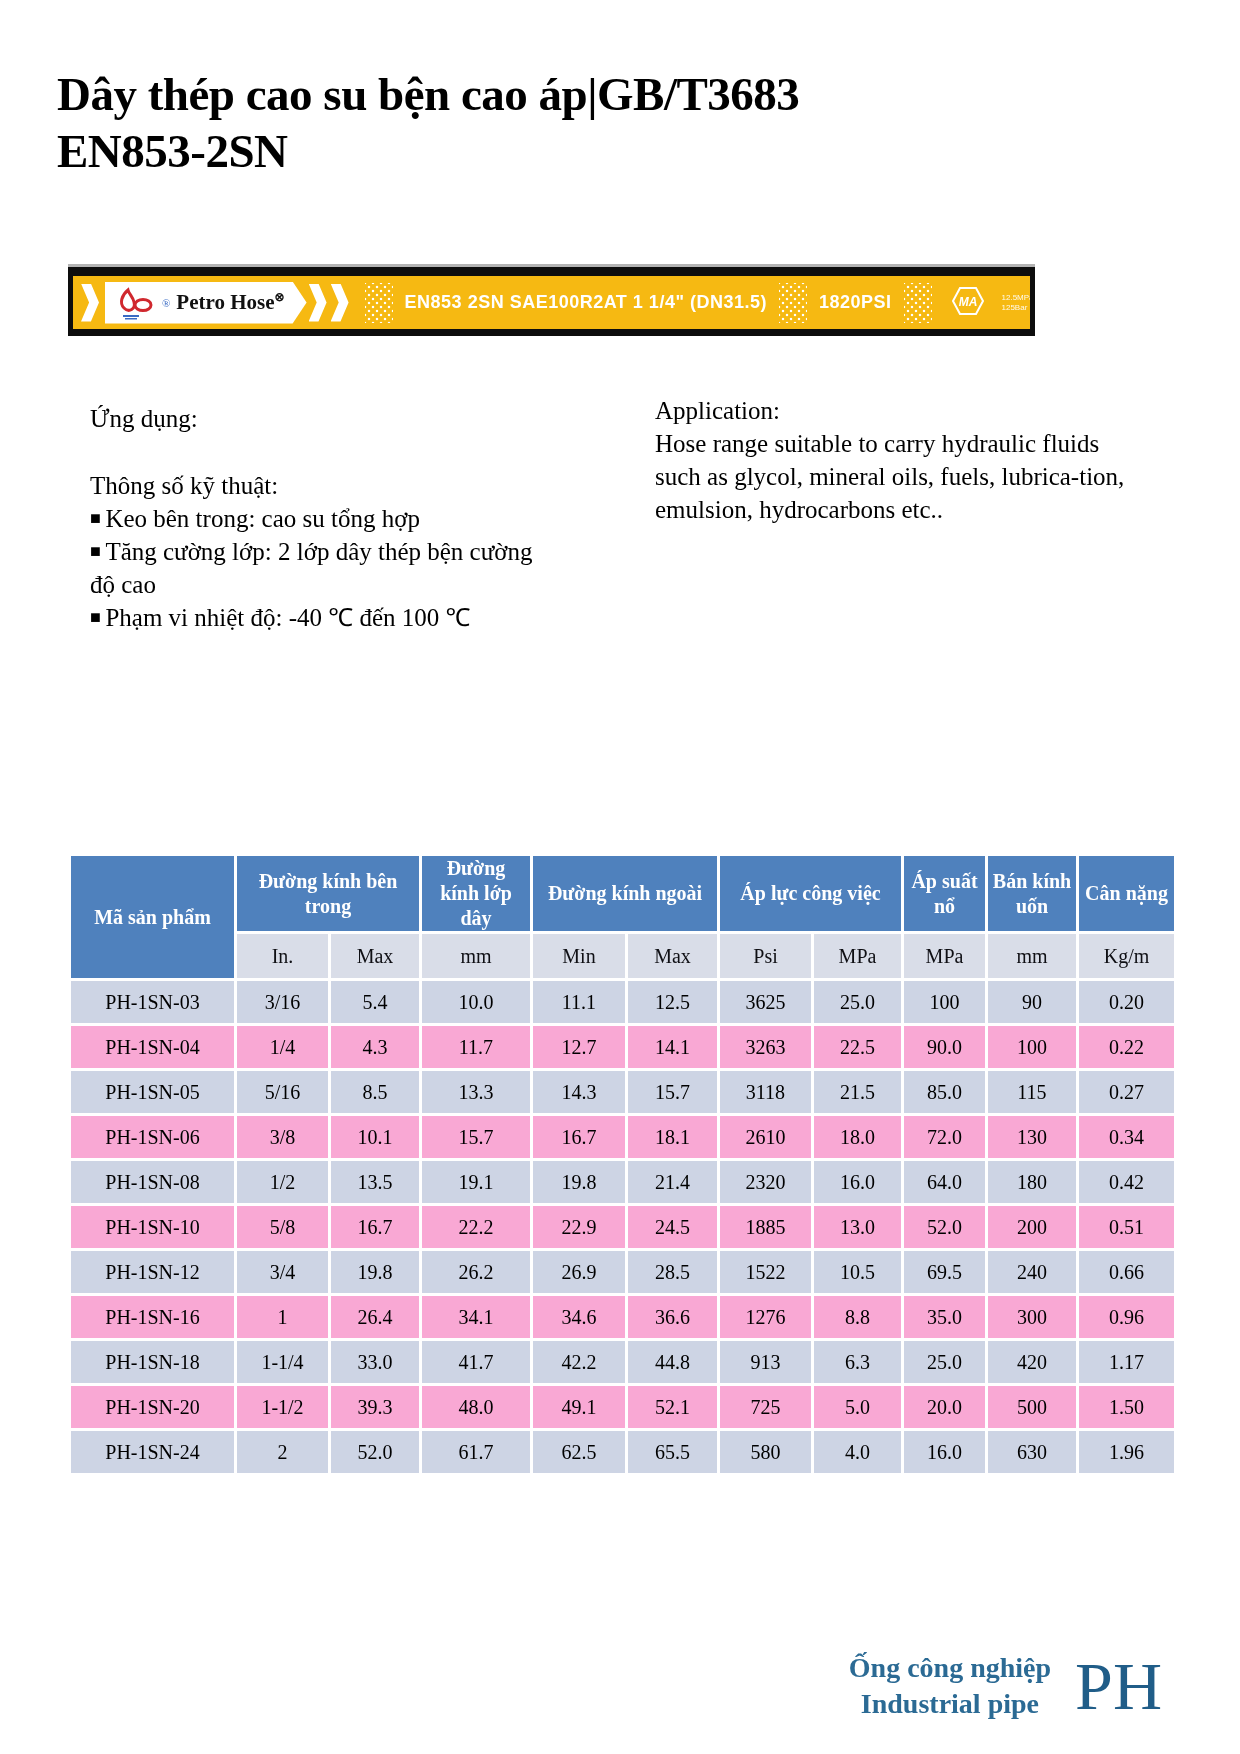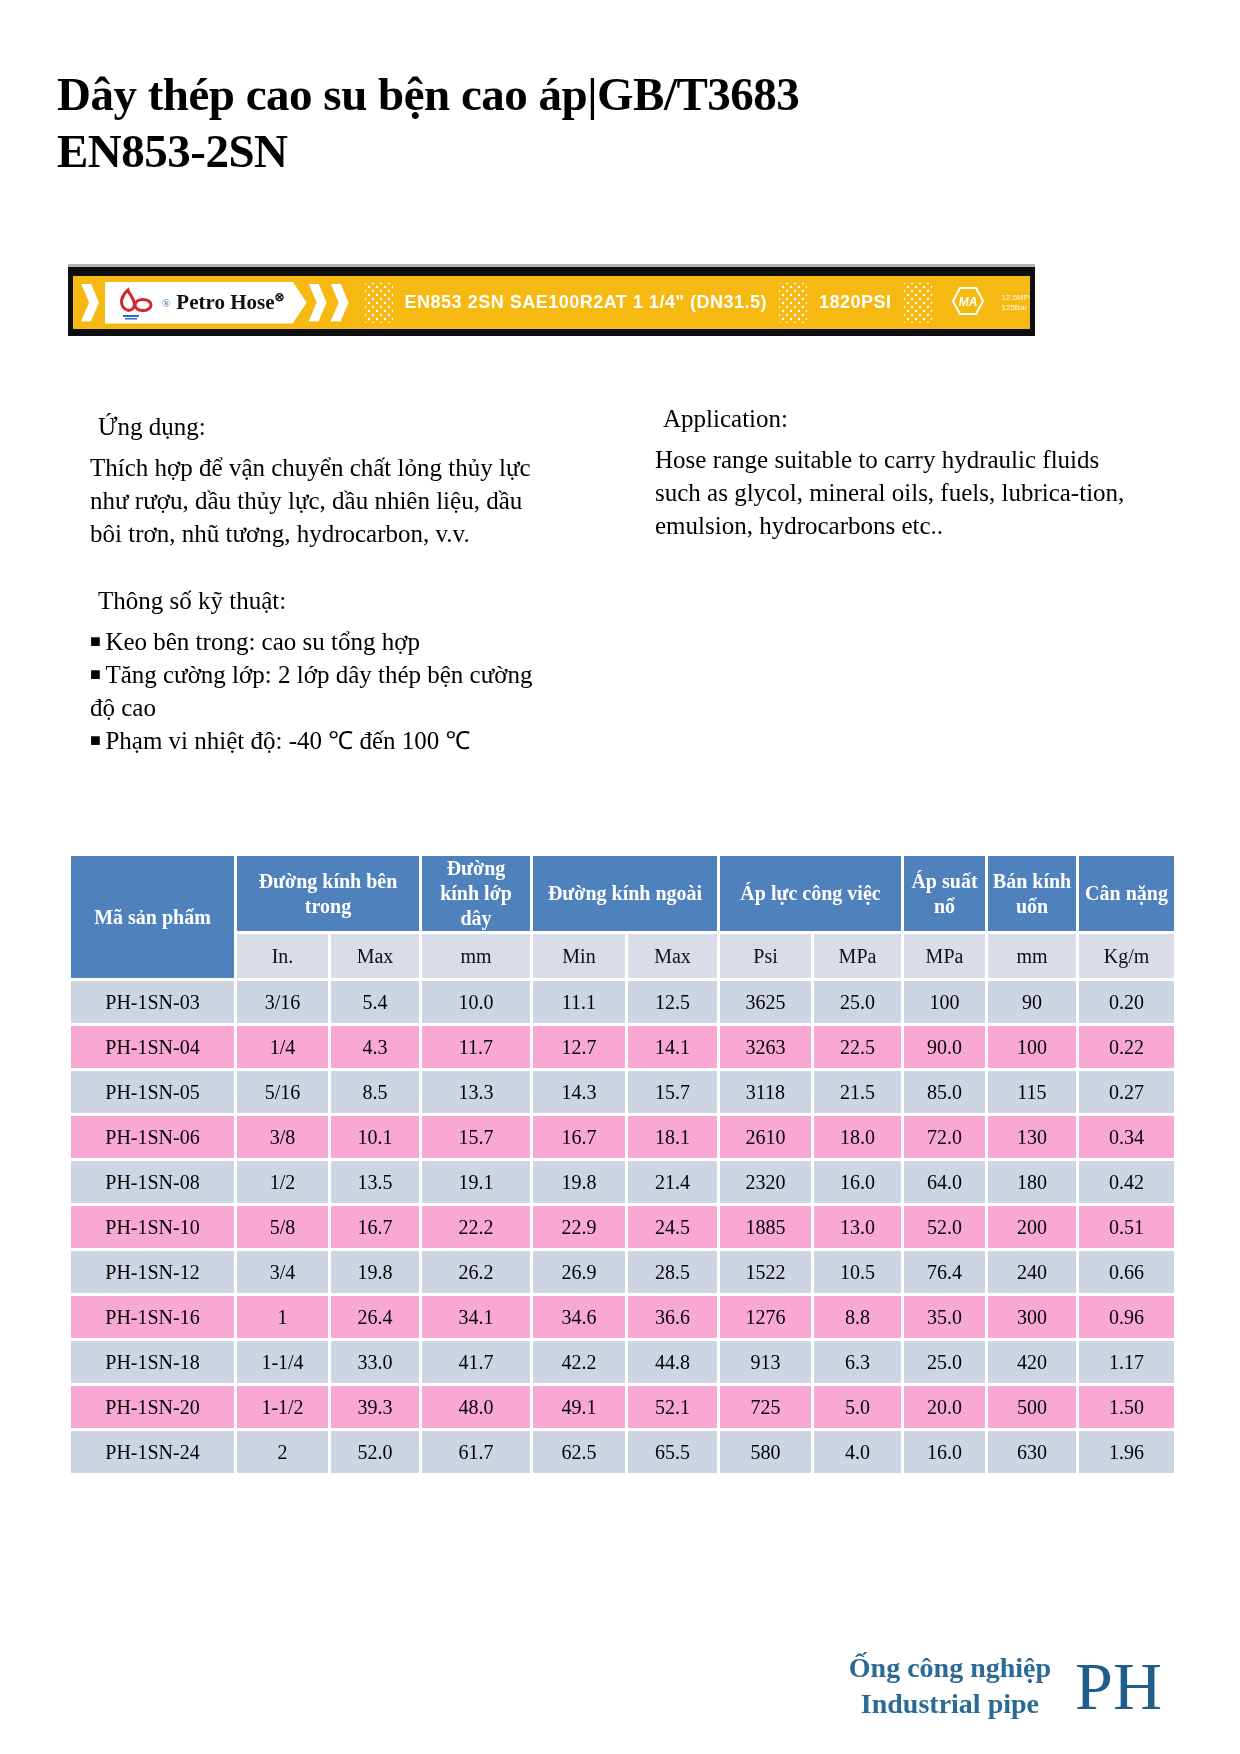--- a/index.html
+++ b/index.html
@@ -51,21 +51,21 @@
   .ma-badge{flex:0 0 auto;margin:0 6px;}
   .mini{
     flex:0 0 auto;color:#fff;font-family:"Liberation Sans", sans-serif;
     font-size:8px;line-height:1.25;margin-left:10px;opacity:.92;
   }
 
   
   .col{position:absolute;font-size:25px;line-height:1.32;}
   .col-left{left:90px;top:402px;width:470px;}
   .col-right{left:655px;top:394px;width:482px;}
-  .block-title{margin:8px;}
+  .block-title{margin:0;}
   .block-body{margin:0;}
   .spec-block{margin-top:34px;}
   .bullet::before{content:"■\00a0";font-size:0.72em;position:relative;top:-3px;}
 
   
   .spec-table{
     position:absolute;left:68px;top:853px;width:1093px;
     border-collapse:separate;border-spacing:3px;table-layout:fixed;
     text-align:center;font-size:20px;
   }
@@ -125,21 +125,20 @@
     <span class="mini">
       <div>12.5MPa</div>
       <div>125Bar</div>
     </span>
 
   </div>
 </div>
 
 <div class="col col-left">
   <p class="block-title">Ứng dụng:</p>
-  <p class="block-body">Thích hợp để vận chuyển chất lỏng thủy lực như rượu, dầu thủy lực, dầu nhiên liệu, dầu bôi trơn, nhũ tương, hydrocarbon, v.v.</p>
   <div class="spec-block">
     <p class="block-title">Thông số kỹ thuật:</p>
     <div class="bullet">Keo bên trong: cao su tổng hợp</div>
     <div class="bullet">Tăng cường lớp: 2 lớp dây thép bện cường độ cao</div>
     <div class="bullet">Phạm vi nhiệt độ: -40 ℃ đến 100 ℃</div>
   </div>
 </div>
 
 <div class="col col-right">
   <p class="block-title">Application:</p>
@@ -265,21 +264,21 @@
       </tr>
       <tr class="row-dark">
         <td>PH-1SN-12</td>
         <td>3/4</td>
         <td>19.8</td>
         <td>26.2</td>
         <td>26.9</td>
         <td>28.5</td>
         <td>1522</td>
         <td>10.5</td>
-        <td>76.4</td>
+        <td>69.5</td>
         <td>240</td>
         <td>0.66</td>
       </tr>
       <tr class="row-light">
         <td>PH-1SN-16</td>
         <td>1</td>
         <td>26.4</td>
         <td>34.1</td>
         <td>34.6</td>
         <td>36.6</td>

